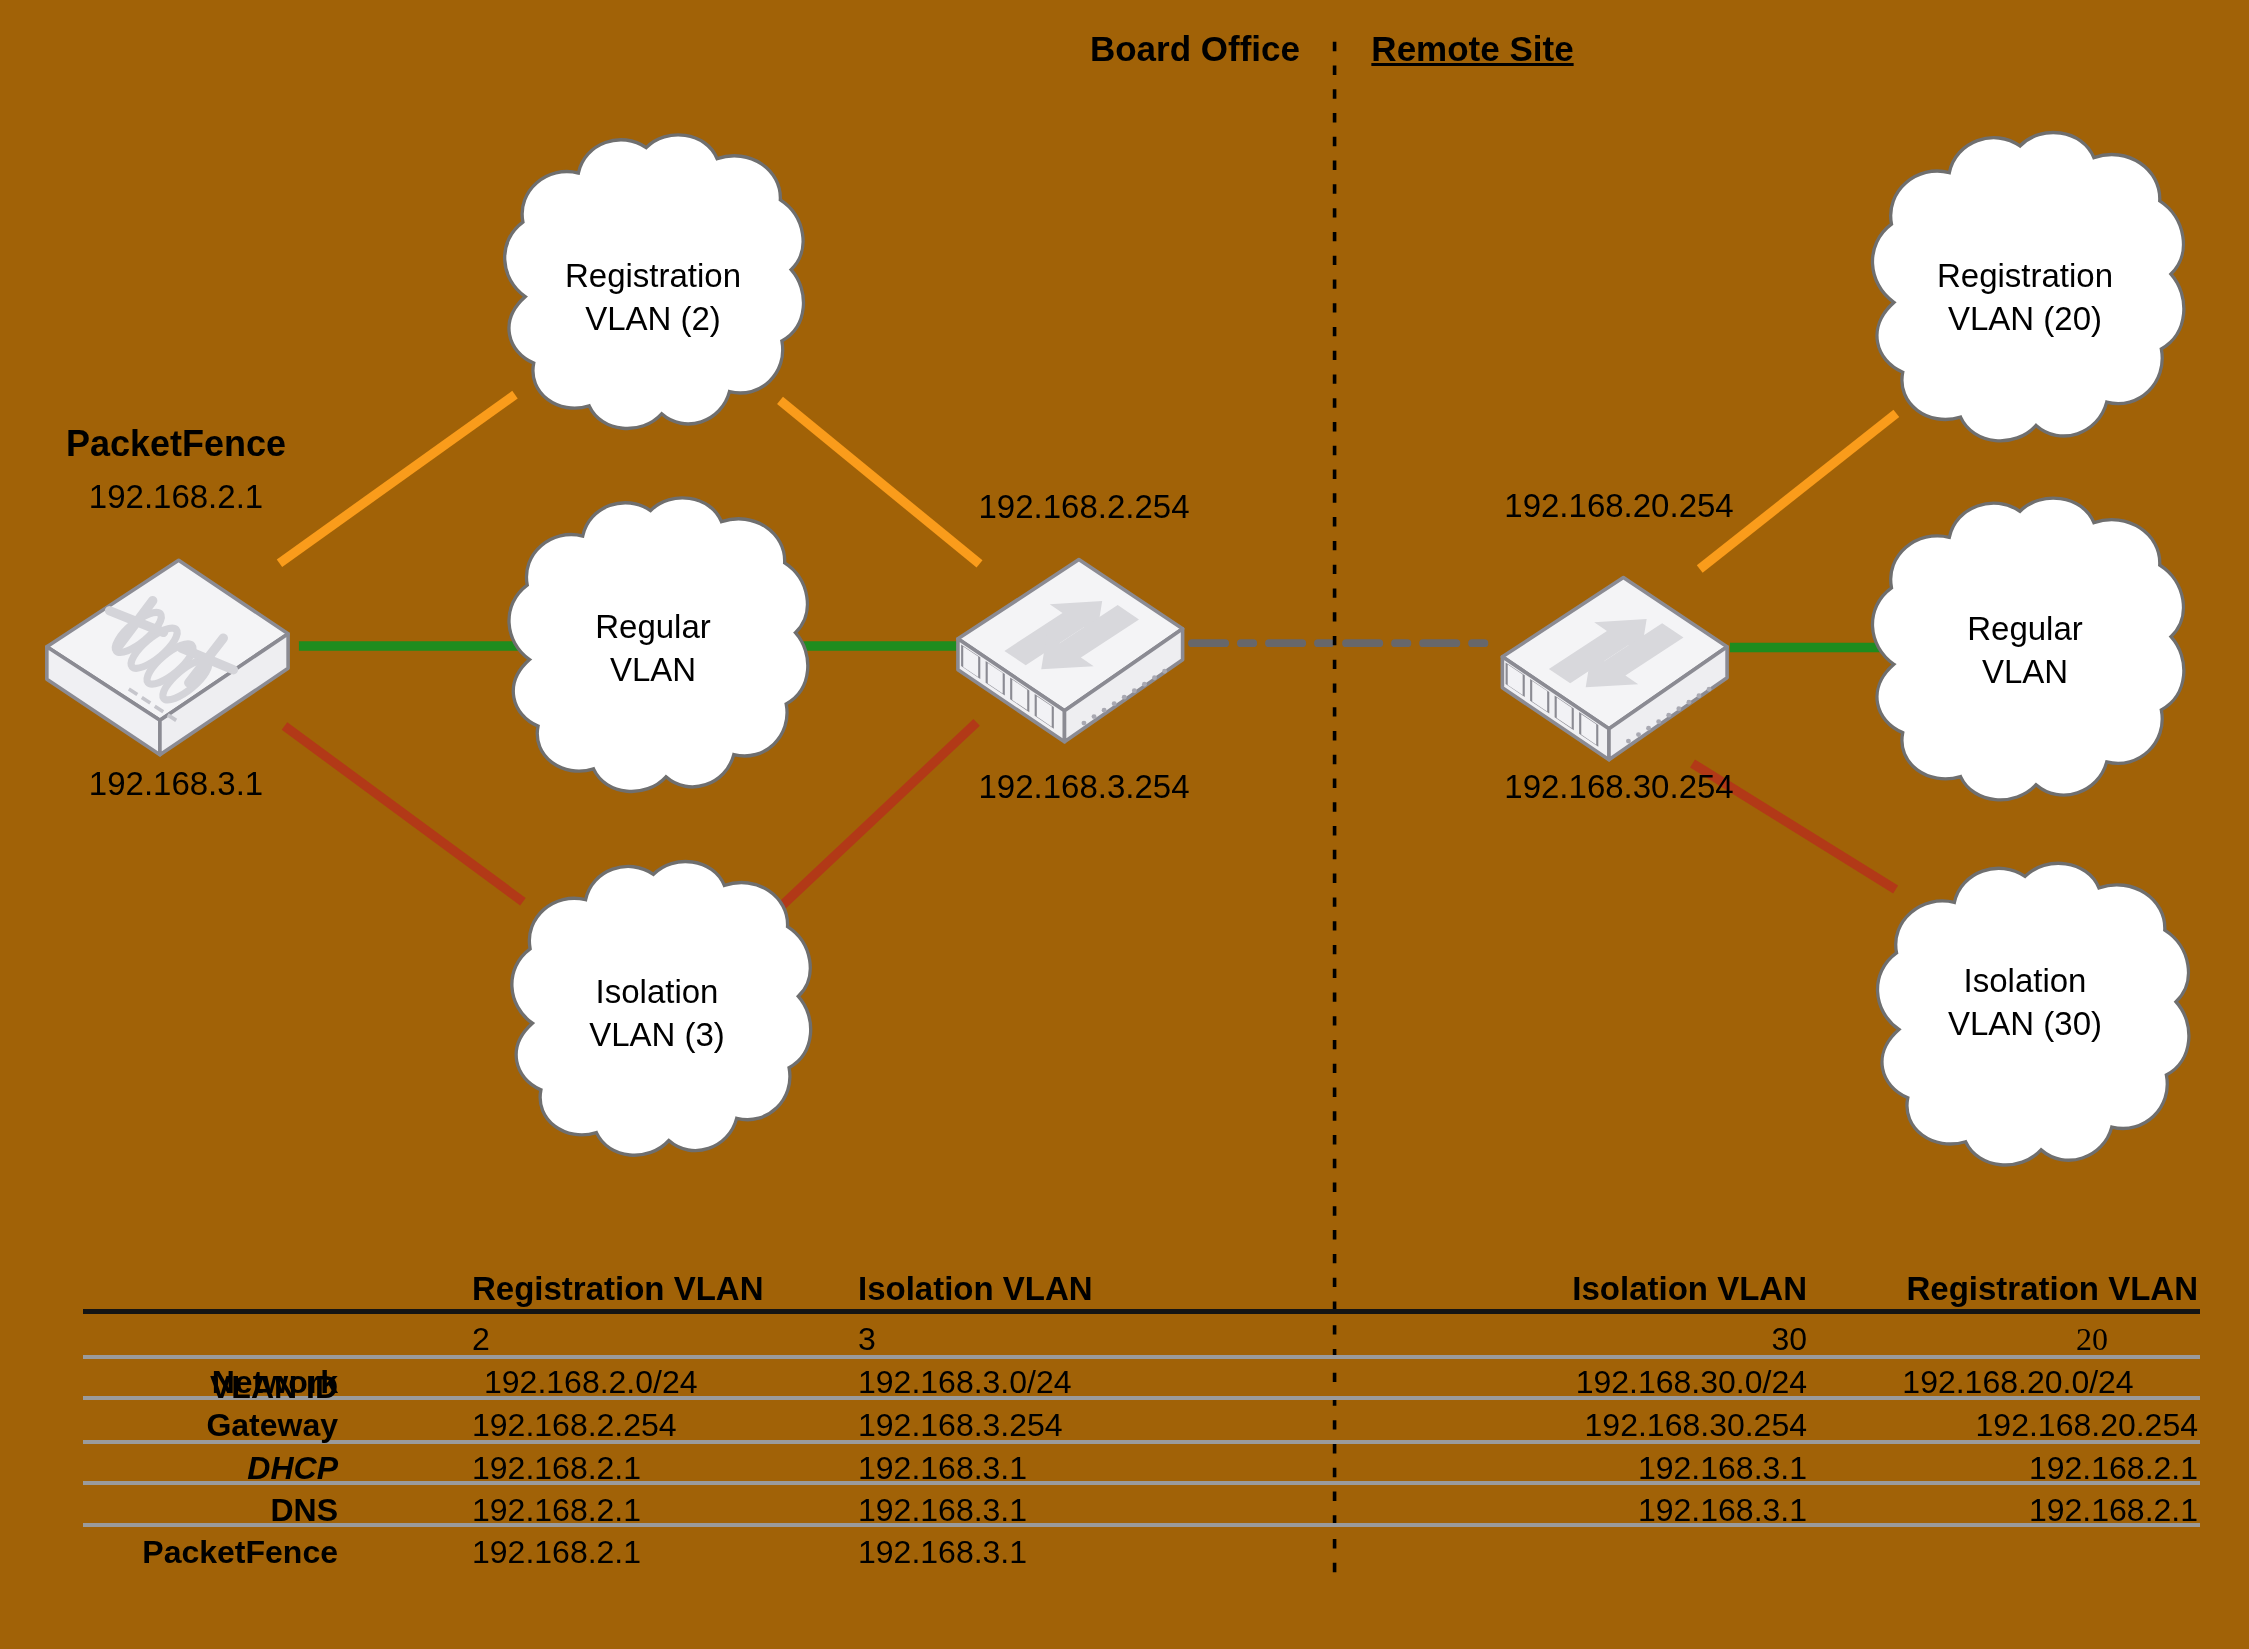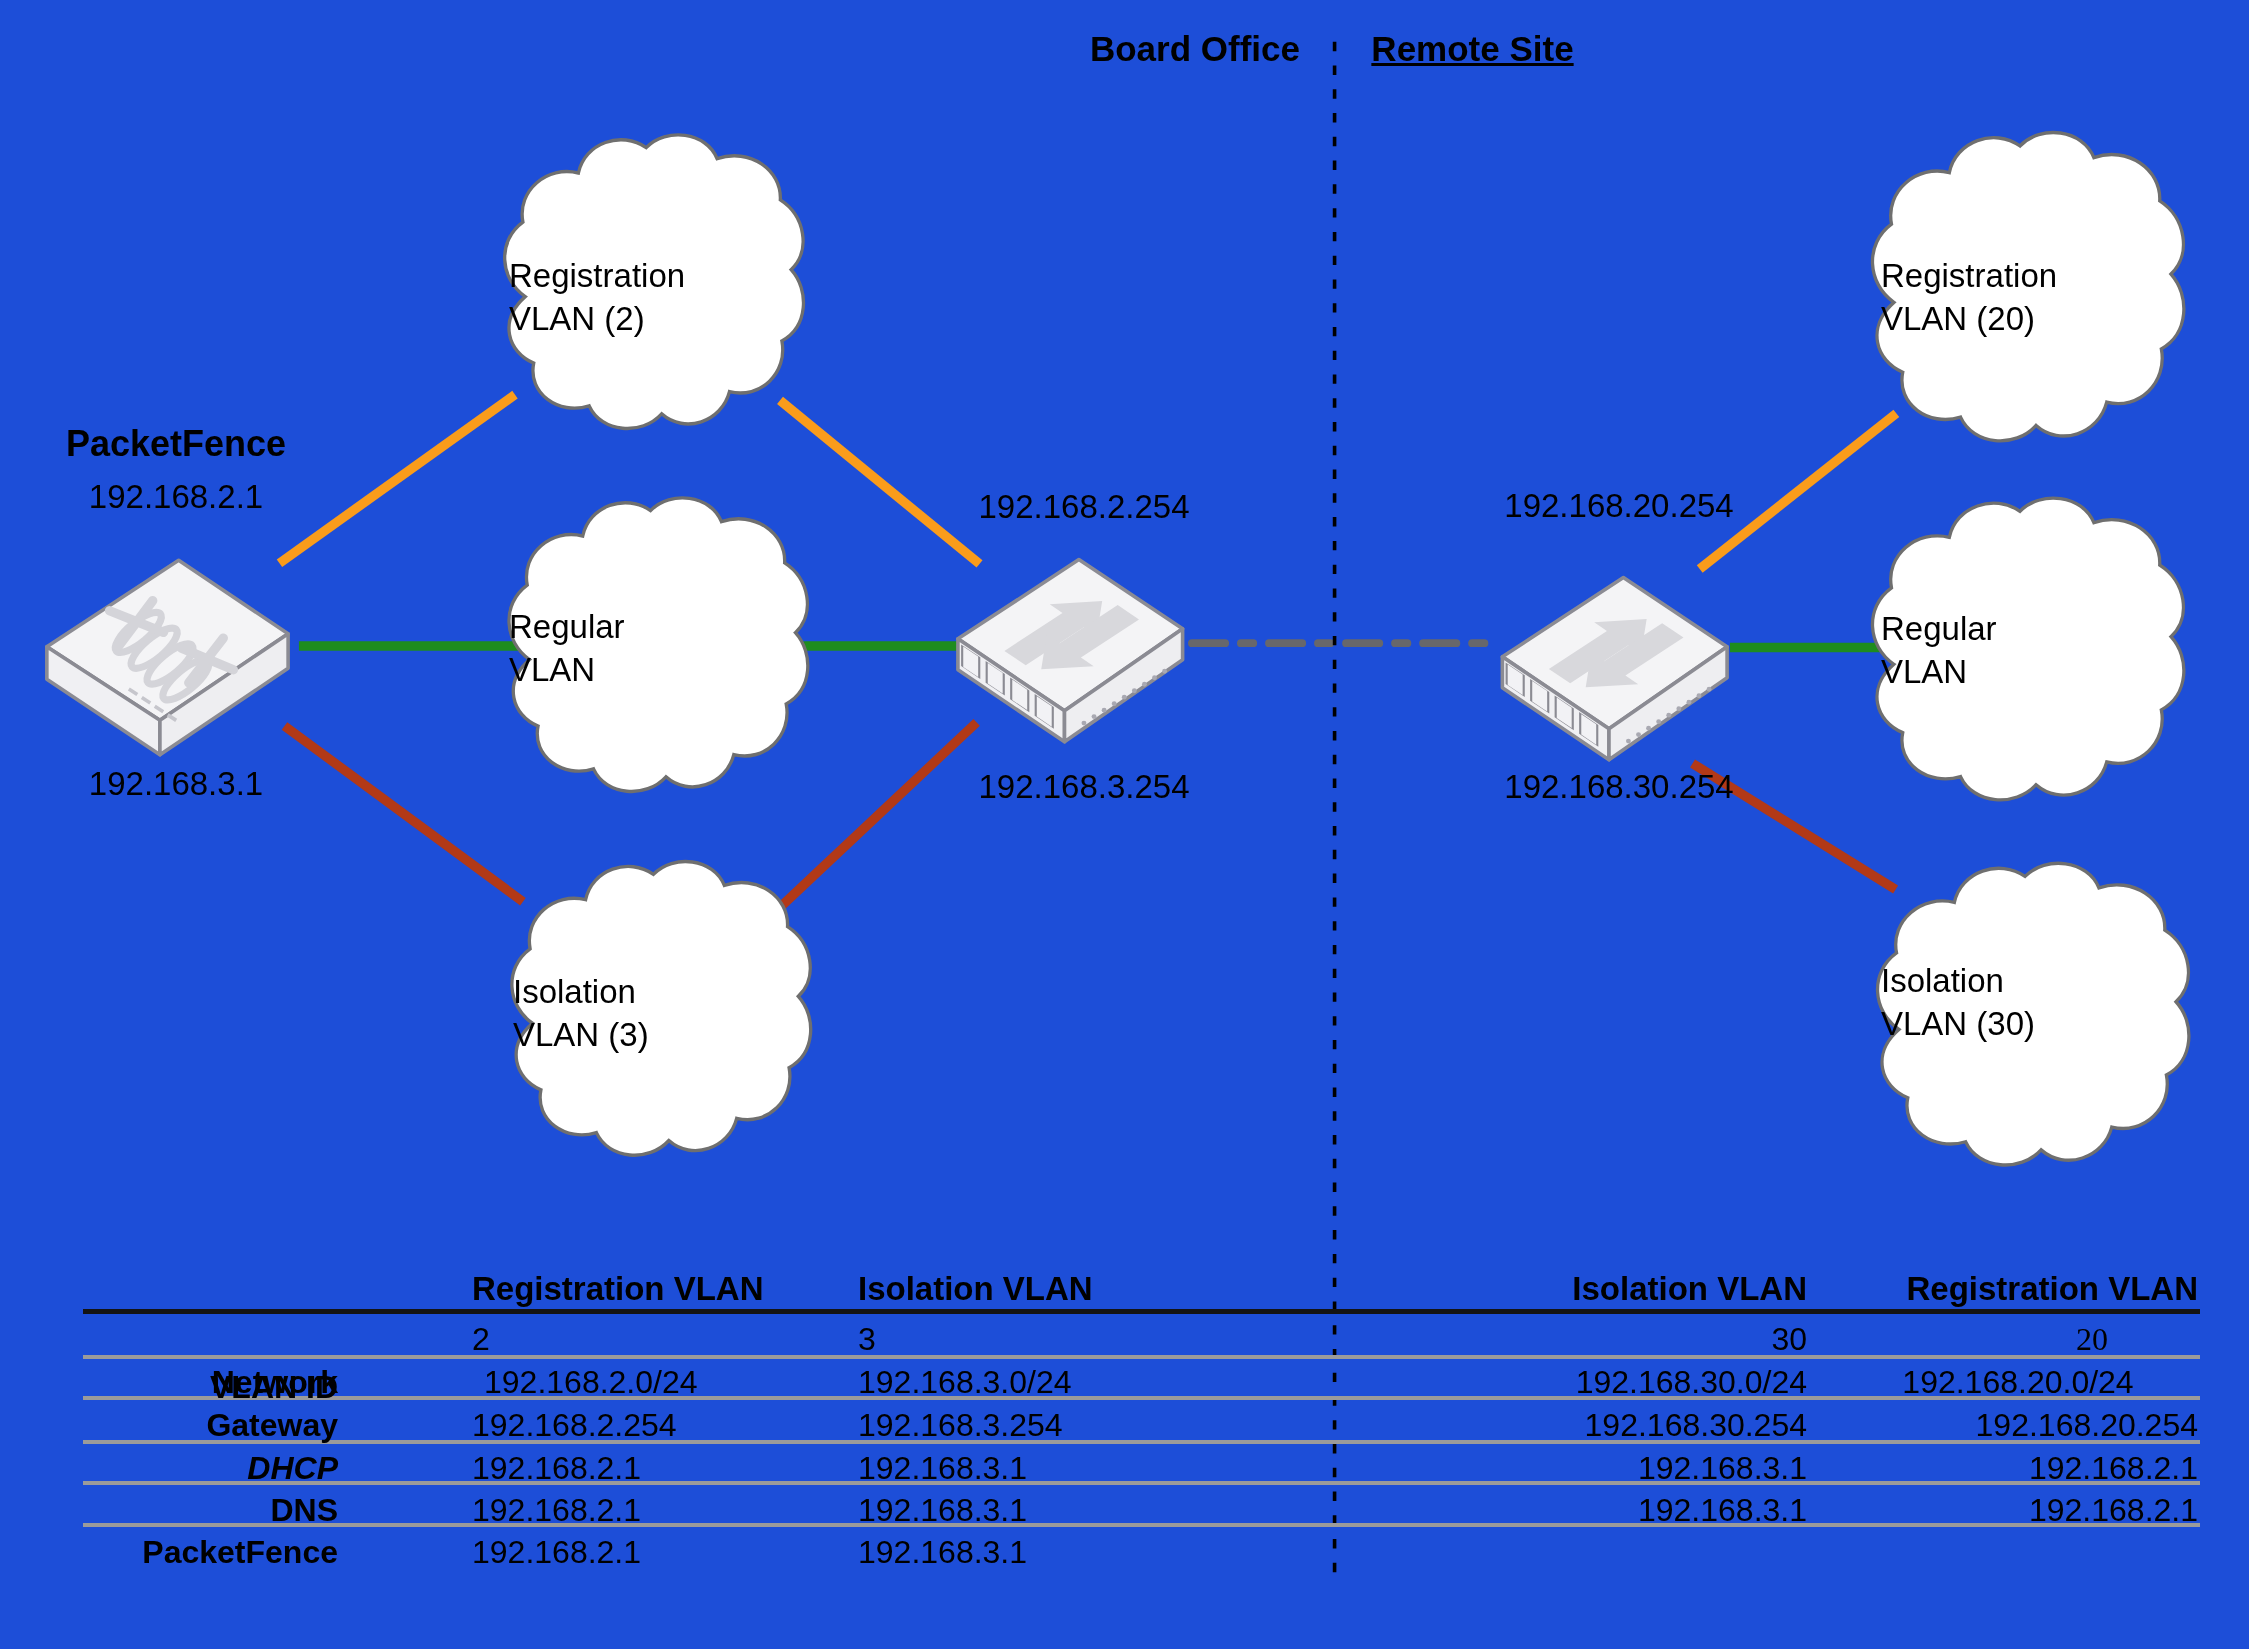--- a/index.html
+++ b/index.html
@@ -1,25 +1,25 @@
 <!DOCTYPE html>
 <html style="font-size:11.5px"><head>
 <meta charset="utf-8">
 <style>
   html,body{margin:0;padding:0;background:#fff;}
   .canvas{
-    position:relative;width:2250px;height:1650px;background:#1d4ed8;
+    position:relative;width:2250px;height:1650px;background:#a16207;
     font-family:"Liberation Sans", sans-serif;color:#000;overflow:hidden;
   }
   svg{position:absolute;left:0;top:0;z-index:1;}
   .txt{position:absolute;z-index:3;white-space:nowrap;}
   .site-label{font-size:35px;font-weight:bold;text-align:center;}
   .dev-title{font-size:36px;font-weight:bold;text-align:center;}
   .ip-label{font-size:33px;text-align:center;}
-  .cloud-label{font-size:33px;line-height:43px;white-space:normal;}
+  .cloud-label{font-size:33px;line-height:43px;text-align:center;white-space:normal;}
   .th{font-size:33px;font-weight:bold;}
   .tc{font-size:32px;}
   .rowlab{font-size:32px;font-weight:bold;text-align:right;}
   .alignL{text-align:left;}
   .alignR{text-align:right;}
   .hline{position:absolute;z-index:2;}
   .thick{background:#141414;height:5px;}
   .gray{background:#9b9b9b;height:4.3px;}
 </style>
 </head>

